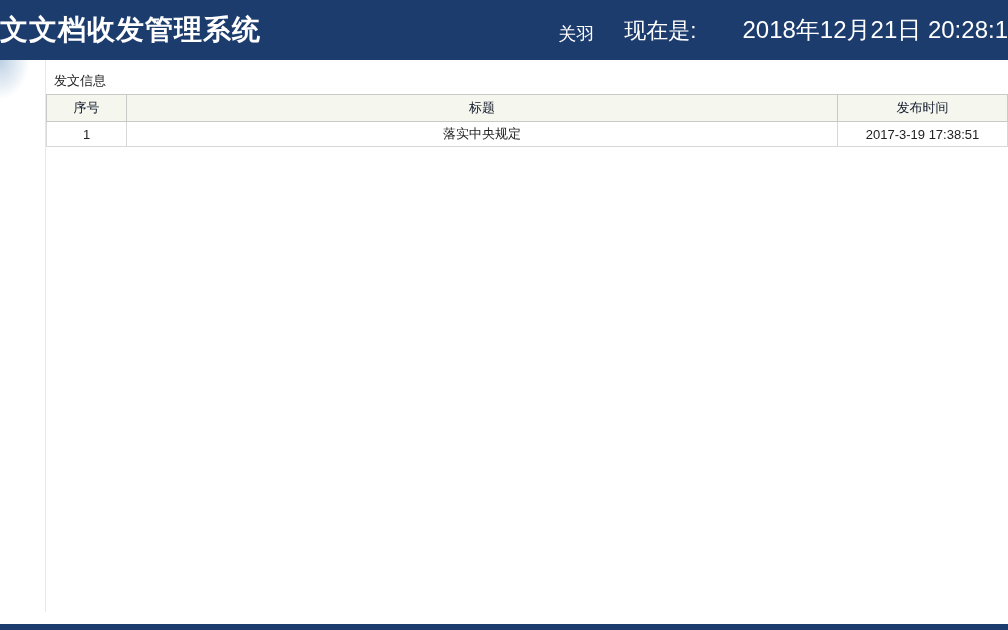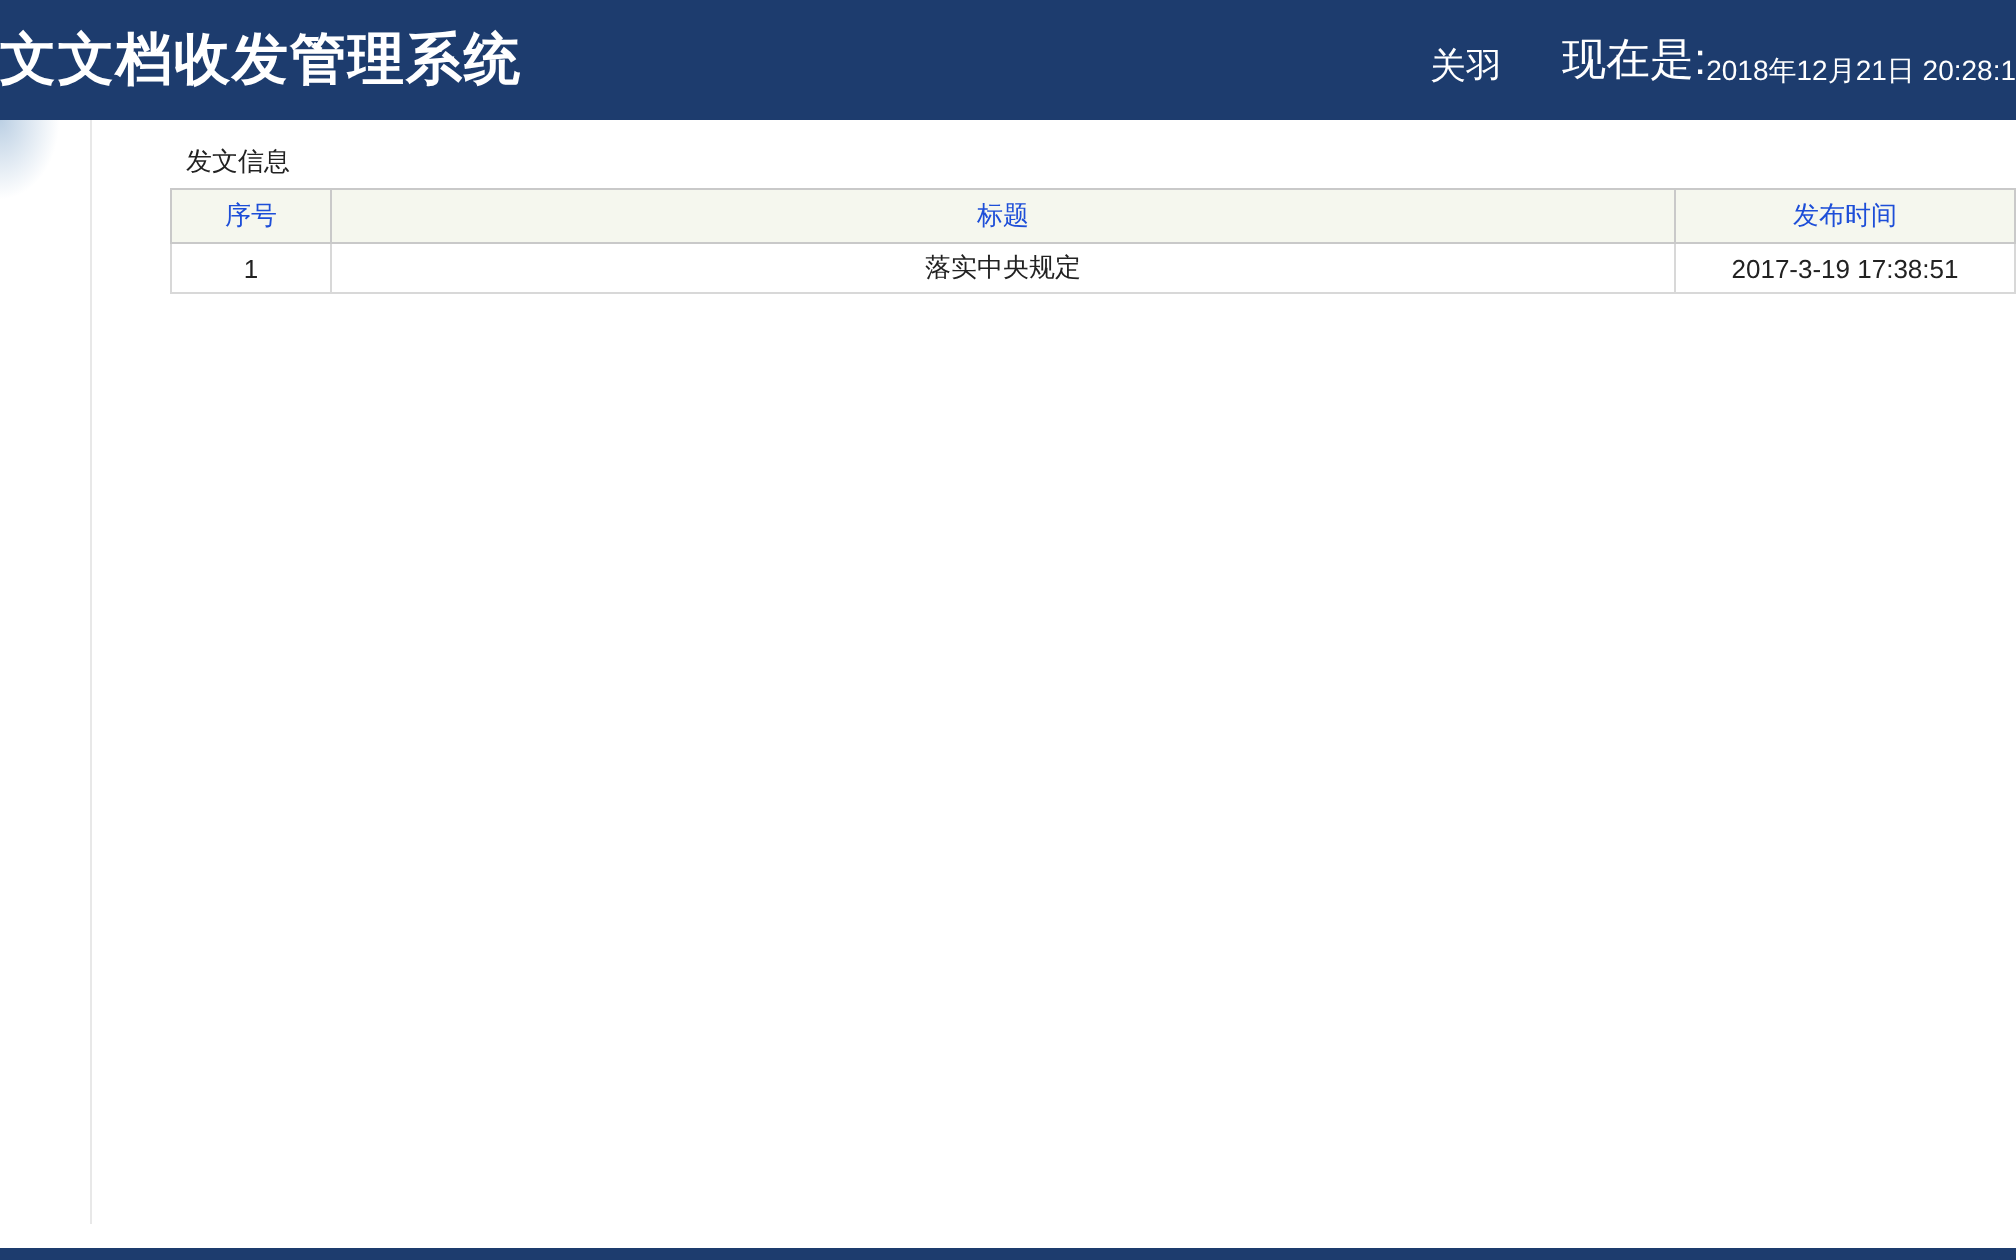--- a/index.html
+++ b/index.html
@@ -36,26 +36,26 @@
       align-items: flex-end;
       font-size: 18px;
     }
     .header-user {
       margin-right: 30px;
     }
     .header-time-label {
       font-size: 22px;
     }
     .header-time {
-      font-size: 14px;
+      font-size: 24px;
+      margin-left: 46px;
     }
     .body-area {
       display: flex;
       height: 552px;
-      gap: 39px;
     }
     .sidebar {
       width: 46px;
       background: #ffffff;
       border-right: 1px solid #e8e8e8;
       position: relative;
     }
     .sidebar-glow {
       position: absolute;
       top: 0;
@@ -78,21 +78,21 @@
       border-collapse: collapse;
       table-layout: fixed;
       font-size: 13px;
     }
     table.data-table th {
       background: #f5f7ee;
       border: 1px solid #c9c9c9;
       padding: 4px 6px;
       font-weight: normal;
       text-align: center;
-      color: #1d4ed8;
+      color: #0f172a;
     }
     table.data-table td {
       border: 1px solid #d8d8d8;
       padding: 3px 6px;
       text-align: center;
       color: #222;
       background: #ffffff;
     }
     .col-seq {
       width: 80px;

